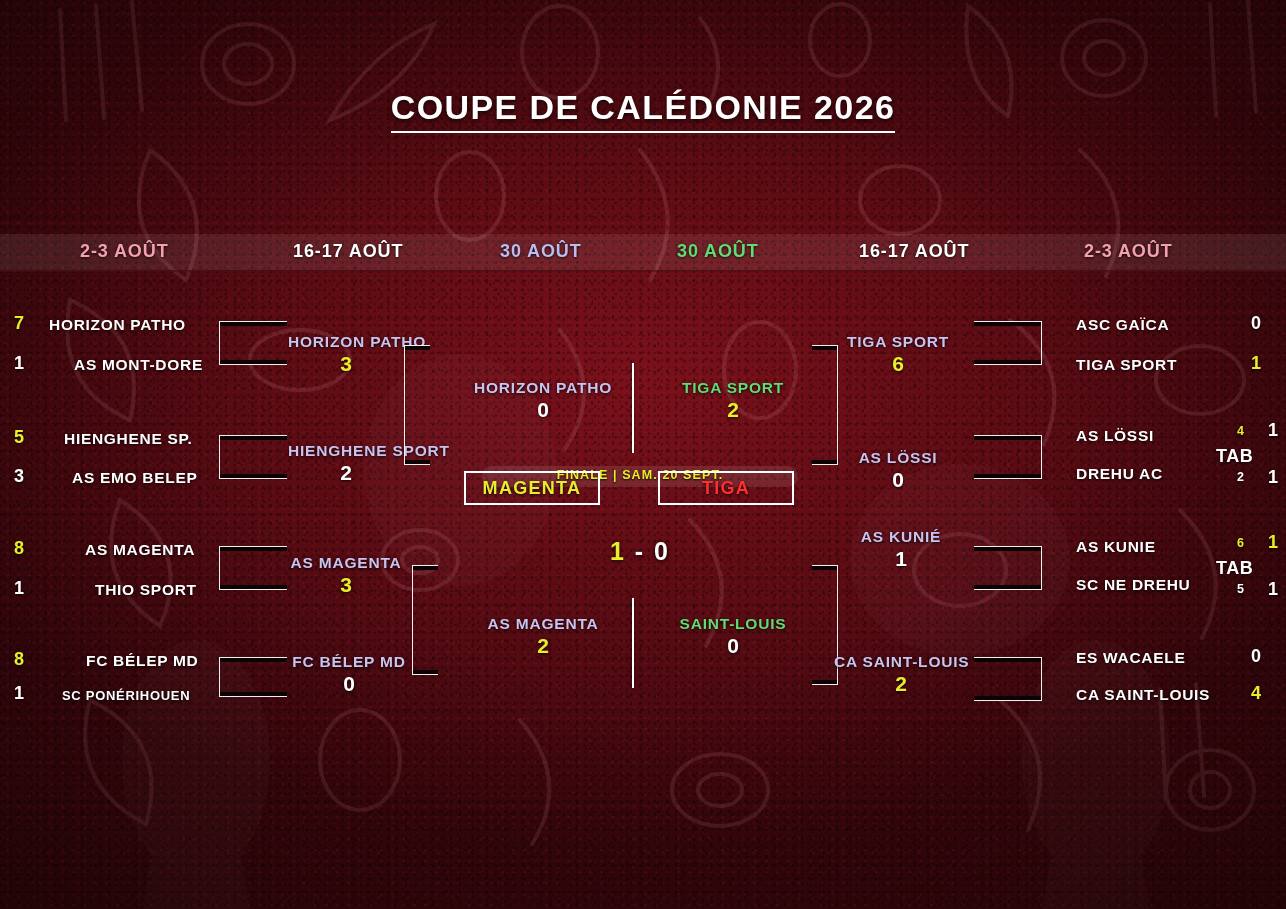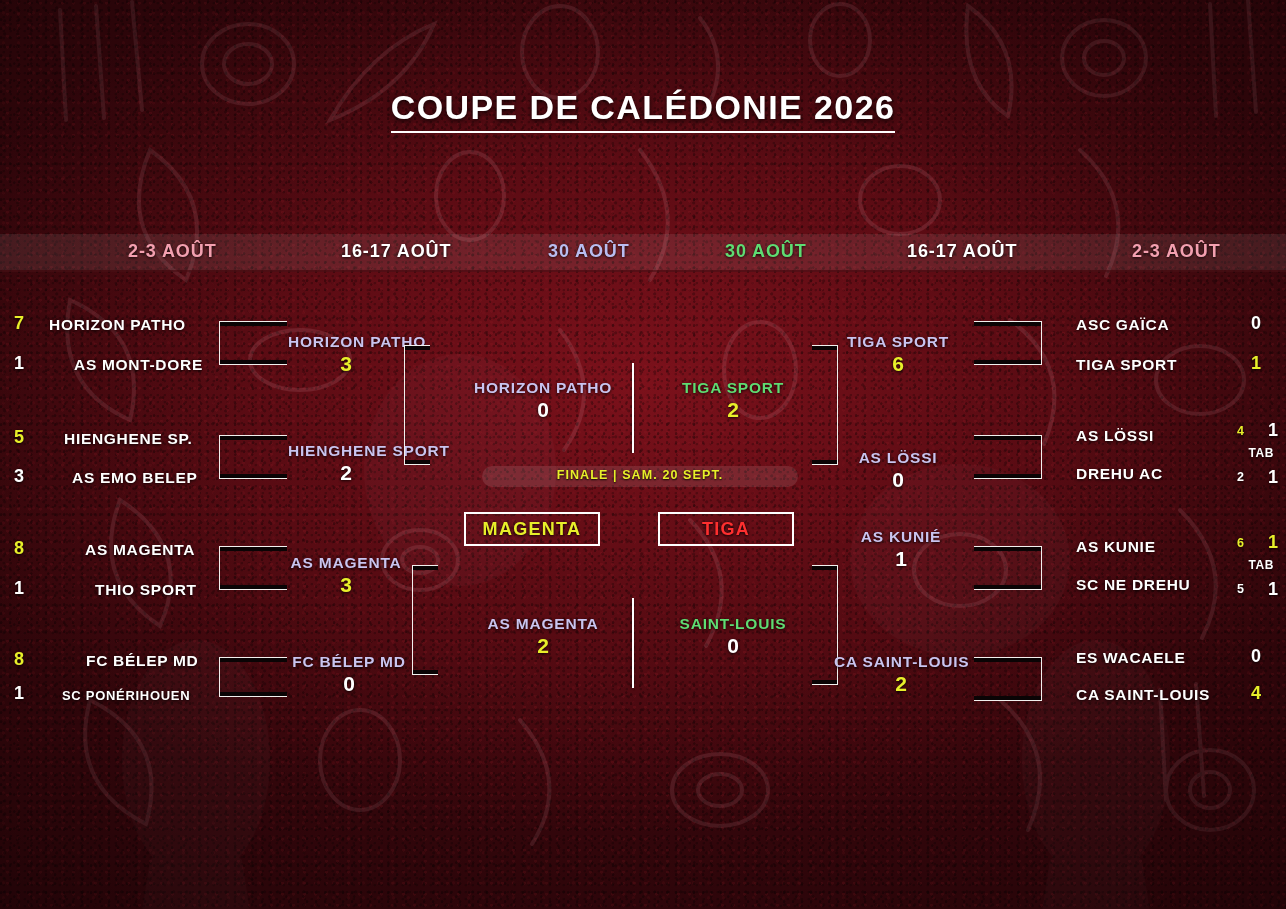--- a/index.html
+++ b/index.html
@@ -72,21 +72,20 @@
   #date-band {
     position: absolute; left: 0; right: 0; top: 234px; height: 38px;
     background: rgba(255,255,255,.085);
     border-bottom: 2px solid rgba(60,0,5,.55);
   }
   .date-label {
     position: absolute; top: 241px;
     font-size: 18px; font-weight: bold; letter-spacing: .9px;
     text-shadow: 0 1px 3px rgba(0,0,0,.8);
     white-space: nowrap;
-    margin-left: 48px;
   }
 
   
   .team {
     position: absolute;
     font-size: 15.5px; font-weight: bold; letter-spacing: .7px;
     color: #ffffff; white-space: nowrap;
     text-shadow: 0 1px 3px rgba(0,0,0,.85);
   }
   .team.small { font-size: 13px; }
@@ -127,21 +126,21 @@
   }
   .tab-block .pen {
     position: absolute; left: 2px; width: 26px; text-align: right;
     font-size: 12.5px; color: #ffffff;
   }
   .tab-block .pen.win { color: #e8ef2a; }
   .tab-block .pen.top { top: 3px; }
   .tab-block .pen.bot { bottom: 3px; }
   .tab-block .tab-lbl {
     position: absolute; left: 0; right: 16px; top: 25px;
-    text-align: right; font-size: 12px; color: #ffffff; letter-spacing: .6px;
+    text-align: left; font-size: 18px; color: #ffffff; letter-spacing: .6px;
   }
   .tab-block .reg {
     position: absolute; right: 0; width: 22px; text-align: left;
     font-size: 18px; color: #ffffff;
   }
   .tab-block .reg.win { color: #e8ef2a; }
   .tab-block .reg.top { top: -1px; }
   .tab-block .reg.bot { bottom: -1px; }
 
   
@@ -170,21 +169,21 @@
     background: rgba(255,255,255,.10);
     border-radius: 11px;
   }
   #finale-label {
     position: absolute; left: 482px; top: 468px; width: 316px;
     text-align: center;
     color: #e8ef2a; font-size: 12.5px; font-weight: bold; letter-spacing: 1.1px;
     text-shadow: 0 1px 2px rgba(0,0,0,.9);
   }
   .fbox {
-    position: absolute; top: 512px; height: 34px;
+    position: absolute; top: 471px; height: 34px;
     border: 2.5px solid #ffffff;
     display: flex; align-items: center; justify-content: center;
     font-size: 18px; font-weight: bold; letter-spacing: 1.3px;
     text-shadow: 0 1px 3px rgba(0,0,0,.85);
   }
   #fbox-left  { left: 464px; width: 136px; color: #e8ef2a; }
   #fbox-right { left: 658px; width: 136px; color: #ff2f2f; }
 
   #final-score {
     position: absolute; left: 482px; top: 537px; width: 316px;
@@ -350,20 +349,25 @@
   <div id="finale-band"></div>
   <div id="finale-label">FINALE | SAM. 20 SEPT.</div>
 
   <div class="fbox" id="fbox-left">
     <span>MAGENTA</span>
   </div>
   <div class="fbox" id="fbox-right">
     <span>TIGA</span>
   </div>
 
+  <div id="final-score">
+    <span class="w">1</span>
+    <span>-</span>
+    <span>0</span>
+  </div>
 
   <div class="conn right-face" style="left:812px; top:345px; width:26px; height:120px">
     <div class="ink-t"></div>
       <div class="ink-b"></div>
   </div>
   <div class="adv" style="left:840px; top:332px; width:116px">
     <span>TIGA SPORT</span>
     <span class="sc win">6</span>
   </div>
   <div class="adv" style="left:840px; top:448px; width:116px">

